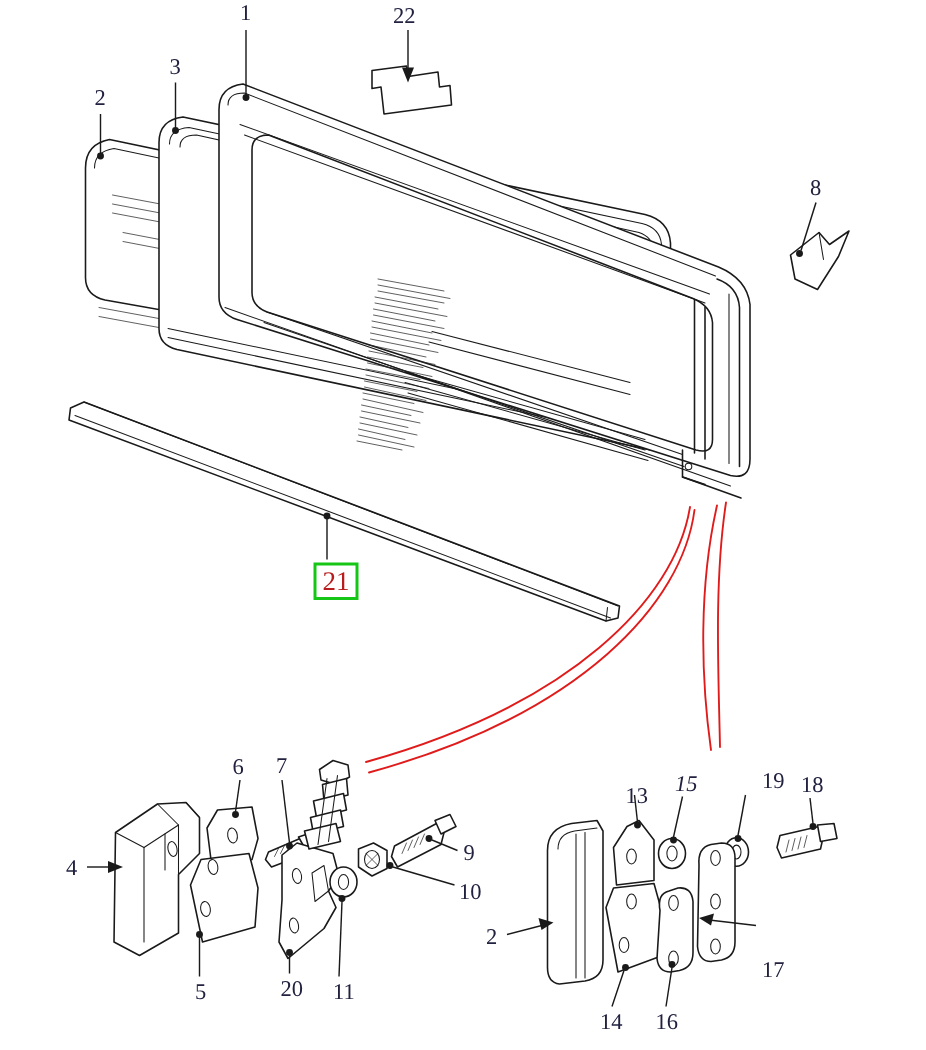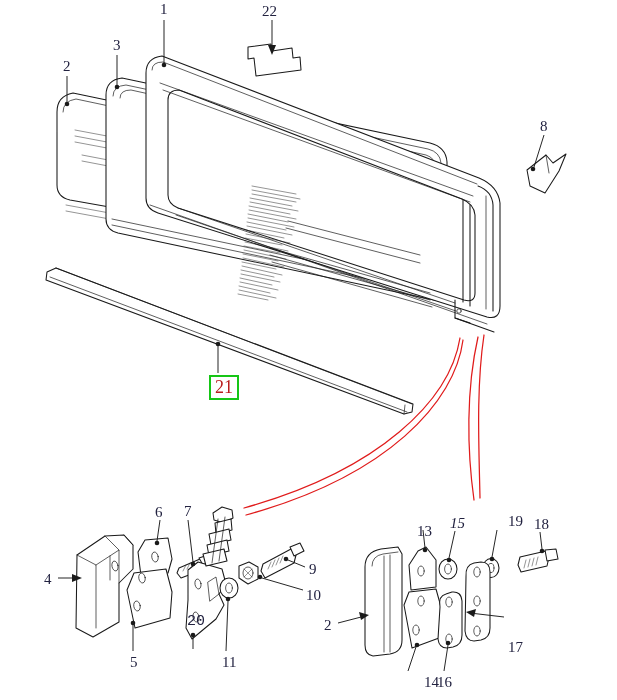--- a/index.html
+++ b/index.html
@@ -407,27 +407,27 @@
       <div class="numlabel" style="left: 160px; top: 2px;">1</div>
       <div class="numlabel" style="left: 63px; top: 59px;">2</div>
       <div class="numlabel" style="left: 113px; top: 38px;">3</div>
       <div class="numlabel" style="left: 262px; top: 4px; text-align: center;">22</div>
       <div class="numlabel" style="left: 540px; top: 119px;">8</div>
       <div class="numlabel hl" style="left: 209px; top: 375px;">21</div>
       <div class="numlabel" style="left: 44px; top: 572px;">4</div>
       <div class="numlabel" style="left: 155px; top: 505px;">6</div>
       <div class="numlabel" style="left: 184px; top: 504px;">7</div>
       <div class="numlabel" style="left: 130px; top: 655px;">5</div>
-      <div class="numlabel" style="left: 187px; top: 614px; font-family: Liberation Mono, monospace;">20</div>
+      <div class="numlabel" style="left: 187px; top: 653px;">20</div>
       <div class="numlabel" style="left: 222px; top: 655px; text-align: right;">11</div>
       <div class="numlabel" style="left: 309px; top: 562px;">9</div>
       <div class="numlabel" style="left: 306px; top: 588px;">10</div>
       <div class="numlabel" style="left: 324px; top: 618px;">2</div>
       <div class="numlabel" style="left: 417px; top: 524px;">13</div>
       <div class="numlabel" style="left: 450px; top: 516px; font-style: italic;">15</div>
       <div class="numlabel" style="left: 492px; top: 514px; margin-left: 16px;">19</div>
       <div class="numlabel" style="left: 534px; top: 517px;">18</div>
-      <div class="numlabel" style="left: 400px; top: 675px; margin-left: 24px;">14</div>
+      <div class="numlabel" style="left: 400px; top: 675px;">14</div>
       <div class="numlabel" style="left: 437px; top: 675px;">16</div>
       <div class="numlabel" style="left: 508px; top: 640px;">17</div>
     </div>
 
 </div>
 
 </body></html>

